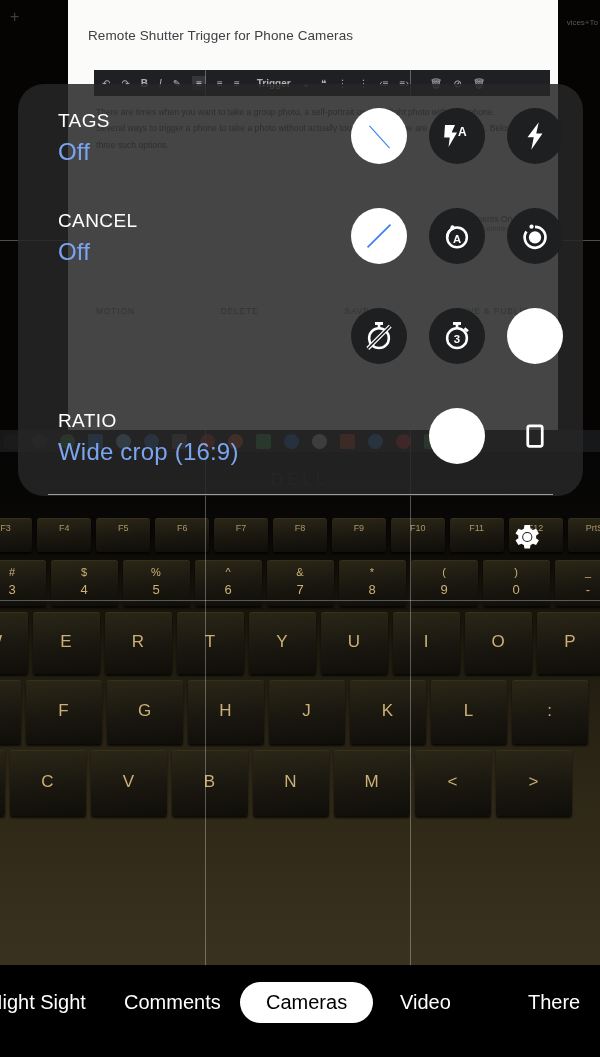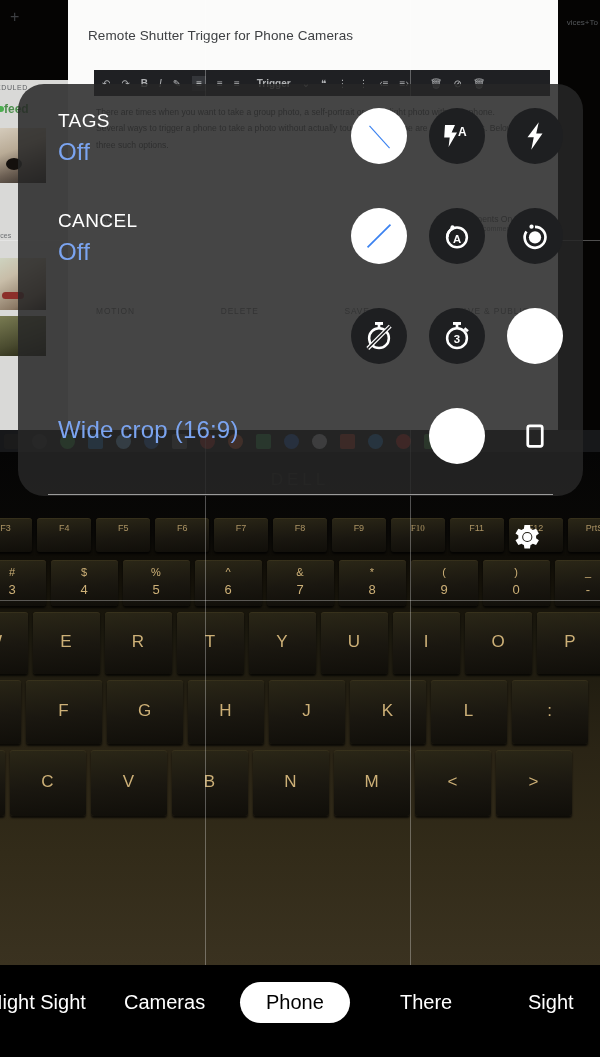--- a/index.html
+++ b/index.html
@@ -180,29 +180,20 @@
     border-radius:30px; padding:9px 26px; top:17px;
   }
 </style>
 </head>
 <body>
 
 <div id="viewfinder">
 
   <div class="toprail"></div>
 
-  <div class="leftscreen">
-    <div class="ls-sched">EDULED</div>
-    <div class="ls-dot"></div>
-    <div class="ls-feed">feed</div>
-    <div class="ls-img1"></div>
-    <div class="ls-label">rces</div>
-    <div class="ls-img2"></div>
-    <div class="ls-img3"></div>
-  </div>
 
   <div class="topleft-plus">+</div>
   <div class="topright-txt">vices+To</div>
 
   <div class="monitor">
     <div class="monitor-sheet"></div>
     <div class="doc-title">Remote Shutter Trigger for Phone Cameras</div>
 
     <div class="doc-toolbar">
       <span class="tb">↶</span>
@@ -407,21 +398,21 @@
         </div>
         <div class="key" style="height: 34px;">
           <span style="top:5px;font-size:9px;opacity:.8">F7</span>
         </div>
         <div class="key" style="height: 34px;">
           <span style="top:5px;font-size:9px;opacity:.8">F8</span>
         </div>
         <div class="key" style="height: 34px;">
           <span style="top:5px;font-size:9px;opacity:.8">F9</span>
         </div>
-        <div class="key" style="height: 34px; font-family: Liberation Serif, serif;">
+        <div class="key" style="height: 34px;">
           <span style="top:5px;font-size:9px;opacity:.8">F10</span>
         </div>
         <div class="key" style="height: 34px;">
           <span style="top:5px;font-size:9px;opacity:.8">F11</span>
         </div>
         <div class="key" style="height: 34px;">
           <span style="top:5px;font-size:9px;opacity:.8">F12</span>
         </div>
         <div class="key" style="height: 34px;">
           <span style="top:5px;font-size:9px;opacity:.8">PrtS</span>
@@ -543,20 +534,21 @@
             <line x1="17.6" y1="6.2" x2="20.2" y2="8.4" stroke-width="2"></line>
             <text x="12" y="17" text-anchor="middle" font-family="Liberation Sans, sans-serif" font-size="8.2" font-weight="bold" fill="#fff" stroke="none">10</text>
           </svg>
         </span>
       </div>
     </div>
   </div>
 
   <div class="setting-row" style="top:300px">
     <div class="setting-text">
+      <div class="setting-label">RATIO</div>
       <div class="setting-value">Wide crop (16:9)</div>
     </div>
     <div class="opt-group">
       <div class="opt sel">
         <span>
           <svg width="30" height="30" viewBox="0 0 24 24" fill="none" stroke="#fff" stroke-width="2.2">
             <rect x="8" y="3.4" width="8" height="17.2" rx="1.6"></rect>
           </svg>
         </span>
       </div>
@@ -585,17 +577,17 @@
 <div id="shutter-row">
   
 
   
 
   
 </div>
 
 <div id="mode-tabs">
   <div class="mode-tab" style="left:-12px">Night Sight</div>
-  <div class="mode-tab" style="left:124px">Cameras</div>
-  <div class="mode-tab active" style="left:240px">Phone</div>
-  <div class="mode-tab" style="left:400px">There</div>
-  <div class="mode-tab" style="left:528px">Sight</div>
+  <div class="mode-tab" style="left:124px">Comments</div>
+  <div class="mode-tab active" style="left:240px">Cameras</div>
+  <div class="mode-tab" style="left:400px">Video</div>
+  <div class="mode-tab" style="left:528px">There</div>
 </div>
 
 </body></html>

